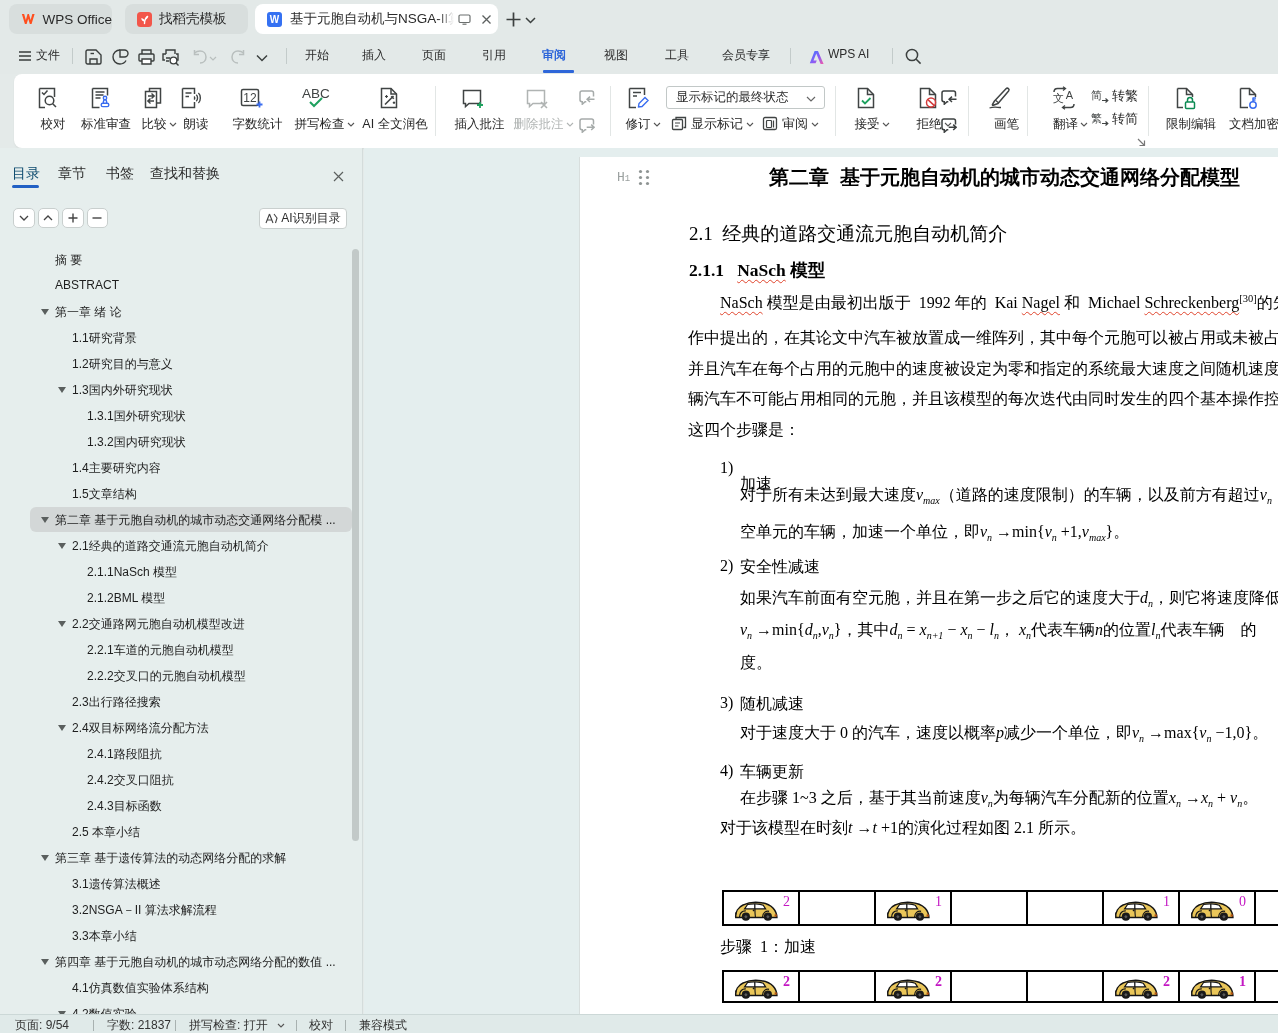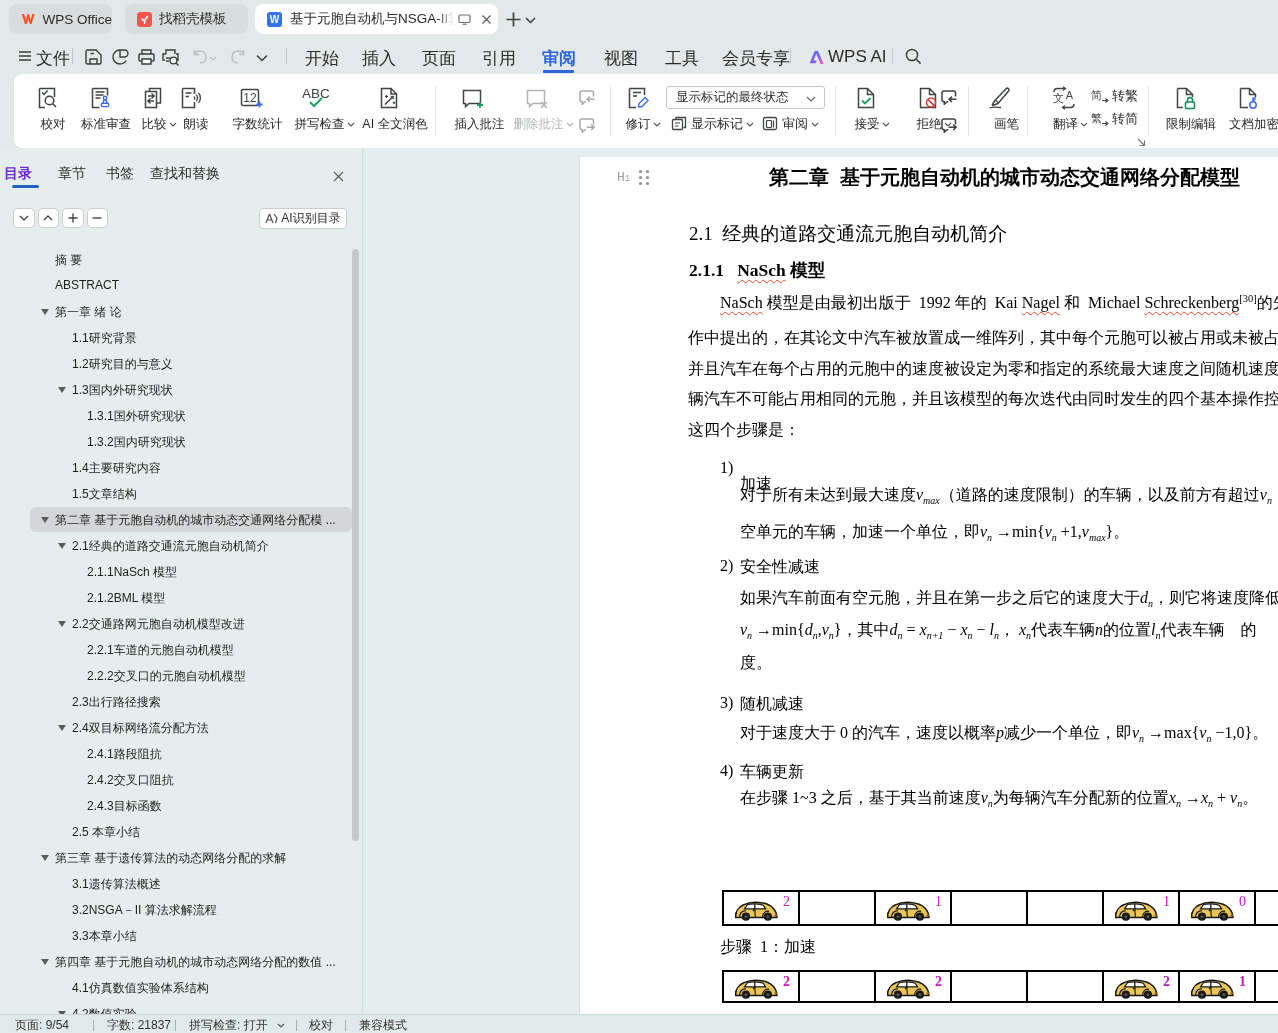--- a/index.html
+++ b/index.html
@@ -4,21 +4,21 @@
 *{margin:0;padding:0;box-sizing:border-box}
 html,body{width:1278px;height:1033px;overflow:hidden}
 body{font-family:"Liberation Sans",sans-serif;position:relative;background:#e4eae9;color:#212121;-webkit-font-smoothing:antialiased}
 
 #tabbar{position:absolute;left:0;top:0;width:1278px;height:38px;background:#e3e9e8}
 .tab{position:absolute;top:4px;height:30px;border-radius:8px;display:flex;align-items:center;font-size:13.5px;color:#2a2a2a;white-space:nowrap}
 .tab.gray{background:#d8dedd}
 .tab.act{background:#fff}
 
 #menubar{position:absolute;left:0;top:38px;width:1278px;height:36px;background:#e3e9e8}
-.mitem{position:absolute;top:9px;font-size:17px;color:#2b2b2b}
+.mitem{position:absolute;top:9px;font-size:12px;color:#2b2b2b}
 .msep{position:absolute;top:10px;width:1px;height:16px;background:#c3cbca}
 
 #ribbon{position:absolute;left:14px;top:74px;width:1264px;height:74px;background:#fff;border-radius:8px 0 0 8px;box-shadow:0 1px 2px rgba(0,0,0,.06)}
 .rbtn{position:absolute;top:12px;text-align:center}
 .rlab{position:absolute;top:30px;width:200px;left:50%;transform:translateX(-50%);font-size:12.5px;color:#262626;white-space:nowrap}
 .rsep{position:absolute;top:12px;width:1px;height:50px;background:#e2e6e5}
 .gray .rlab{color:#b0b4b3}
 
 #sidebar{position:absolute;left:0;top:148px;width:363px;height:866px;background:#e6eeed;border-right:1px solid #d4dcdb}
 .stab{position:absolute;top:17px;font-size:14px;color:#2b2b2b}
@@ -385,21 +385,21 @@
     <path d="M17 15.8 V11.5 M17 12 H20 M17 14 H19.5" stroke="#3a6df0" stroke-width="1.5"></path>
   </svg>
       <div class="rlab">文档加密</div>
     </div>
 
   <svg width="9" height="9" viewBox="0 0 9 9" style="position:absolute;left:1123px;top:64px">
     <path d="M1 1 L7.5 7.5 M7.5 2.5 V7.5 H2.5" fill="none" stroke="#777" stroke-width="1.2"></path>
   </svg>
 </div>
 <div id="sidebar">
-  <div class="stab" style="left:4px;color:#6d28d9;font-weight:bold">目录</div>
+  <div class="stab" style="left:12px;color:#0c4a6e;font-weight:normal">目录</div>
   <div style="position:absolute;left:12px;top:37px;width:27px;height:3px;background:#2260c4;border-radius:1.5px"></div>
   <div class="stab" style="left:58px">章节</div>
   <div class="stab" style="left:106px">书签</div>
   <div class="stab" style="left:150px">查找和替换</div>
   <svg width="11" height="11" viewBox="0 0 11 11" style="position:absolute;left:333px;top:23px">
     <path d="M1 1 L10 10 M10 1 L1 10" stroke="#5c605f" stroke-width="1.2"></path>
   </svg>
   <div class="navbtn" style="left:13px">
       <svg width="10" height="6" viewBox="0 0 10 6" style="margin:6px auto 0">
         <path d="M1 1 L5 5 L9 1" fill="none" stroke="#444" stroke-width="1.3"></path>
@@ -515,20 +515,21 @@
     <div class="dl" style="left:376px;top:409px">安全性减速</div>
   <div class="dl" style="left:376px;top:440px">如果汽车前面有空元胞，并且在第一步之后它的速度大于<span class="m">d</span><sub class="msub">n</sub>，则它将速度降低</div>
   <div class="dl" style="left:376px;top:472px"><span class="m">v</span><sub class="msub">n</sub> →min{<span class="m">d</span><sub class="msub">n</sub>,<span class="m">v</span><sub class="msub">n</sub>}，其中<span class="m">d</span><sub class="msub">n</sub> = <span class="m">x</span><sub class="msub">n+1</sub> − <span class="m">x</span><sub class="msub">n</sub> − <span class="m">l</span><sub class="msub">n</sub>， <span class="m">x</span><sub class="msub">n</sub>代表车辆<span class="m">n</span>的位置<span class="m">l</span><sub class="msub">n</sub>代表车辆　的</div>
   <div class="dl" style="left:376px;top:505px">度。</div>
   <div class="dl" style="left:356px;top:546px">3)</div>
     <div class="dl" style="left:376px;top:546px">随机减速</div>
   <div class="dl" style="left:376px;top:575px">对于速度大于 0 的汽车，速度以概率<span class="m">p</span>减少一个单位，即<span class="m">v</span><sub class="msub">n</sub> →max{<span class="m">v</span><sub class="msub">n</sub> −1,0}。</div>
   <div class="dl" style="left:356px;top:614px">4)</div>
     <div class="dl" style="left:376px;top:614px">车辆更新</div>
   <div class="dl" style="left:376px;top:640px">在步骤 1~3 之后，基于其当前速度<span class="m">v</span><sub class="msub">n</sub>为每辆汽车分配新的位置<span class="m">x</span><sub class="msub">n</sub> →<span class="m">x</span><sub class="msub">n</sub> + <span class="m">v</span><sub class="msub">n</sub>。</div>
+  <div class="dl" style="left:356px;top:670px">对于该模型在时刻<span class="m">t</span> →<span class="m">t</span> +1的演化过程如图 2.1 所示。</div>
 
   <div class="cartable" style="position:absolute;left:358px;top:742px;width:618px;height:36px">
     <div class="cell" style="left:0px">
         <svg width="46" height="21" style="position:absolute;left:9px;top:8px">
           <use href="#car"></use>
         </svg>
         <span class="cnum">2</span>
       </div>
     <div class="cell" style="left:76px"></div>
     <div class="cell" style="left:152px">

